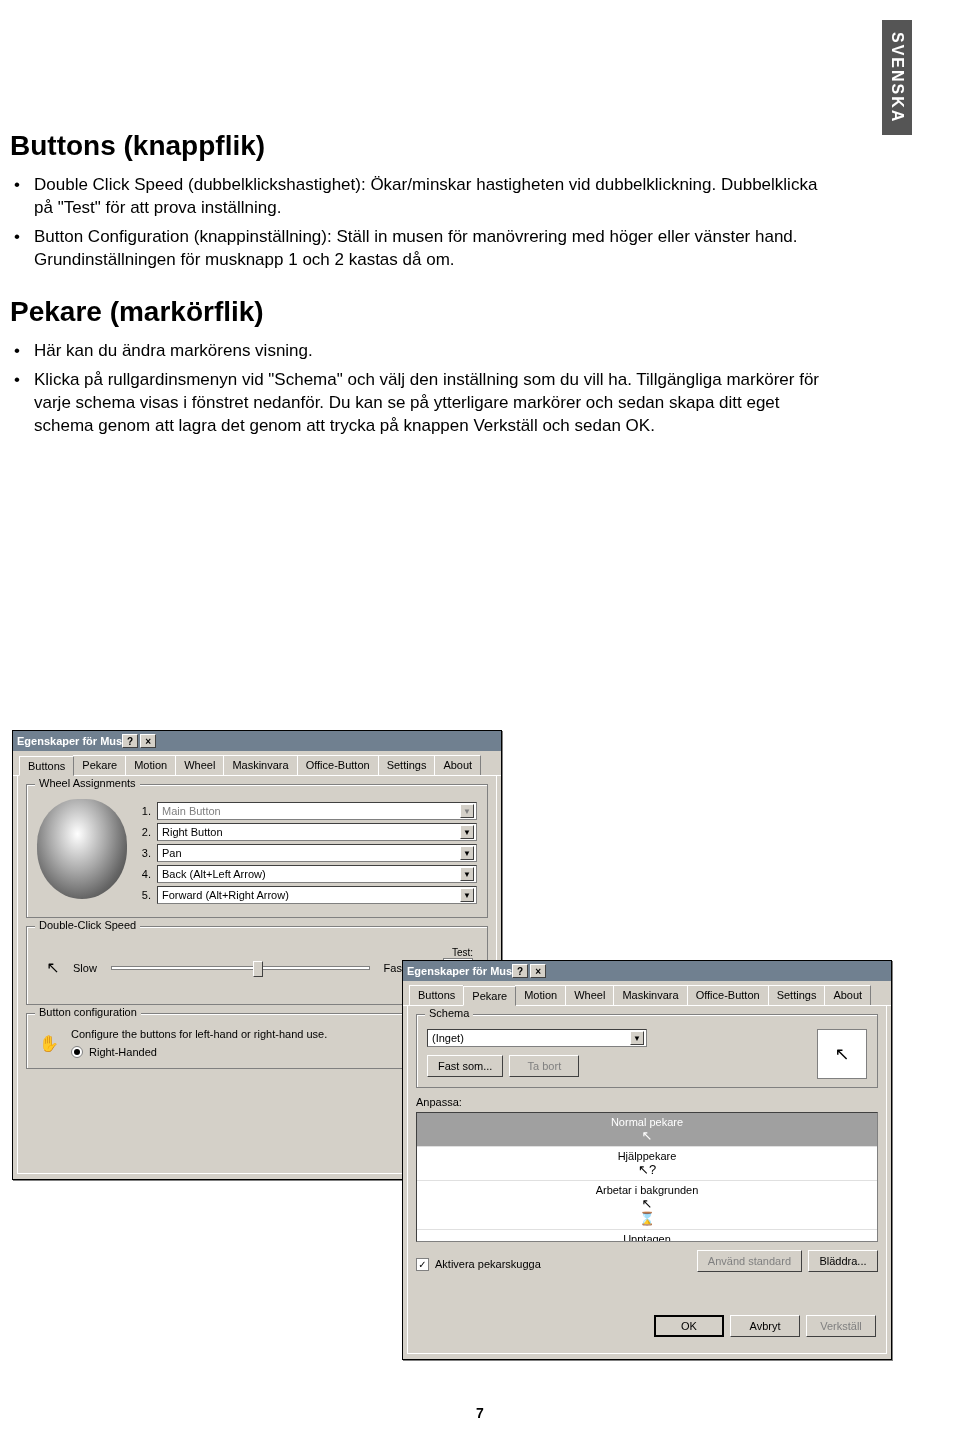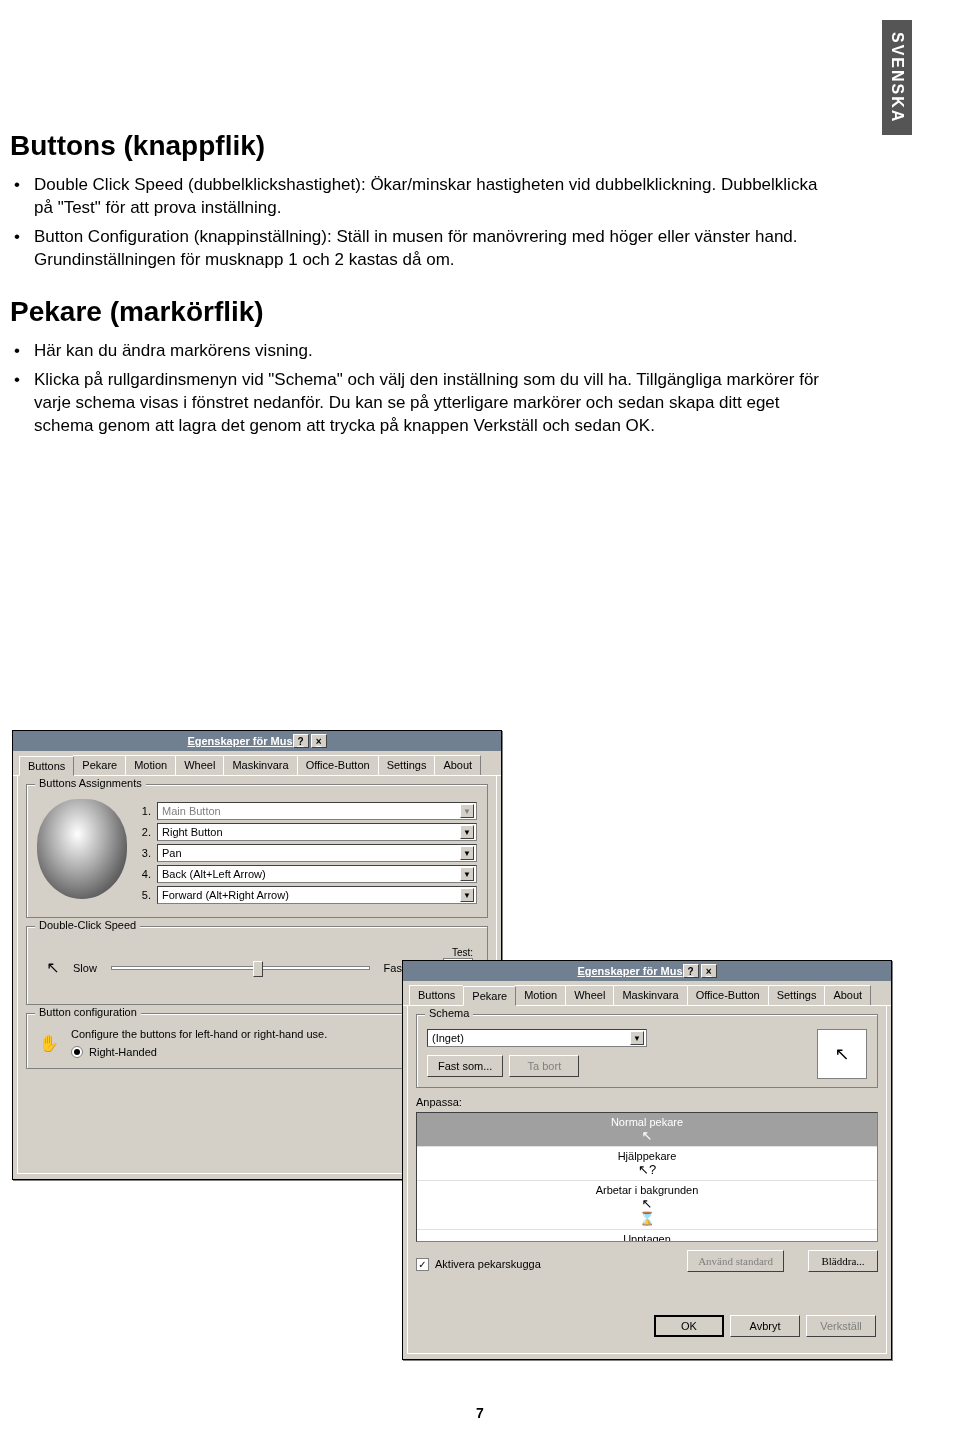--- a/index.html
+++ b/index.html
@@ -69,25 +69,24 @@
     color: #000;
   }
   .win1 { left: 0; top: 0; width: 490px; height: 450px; }
   .win2 { left: 390px; top: 230px; width: 490px; height: 400px; }
   .titlebar {
     background: #708090;
     color: #fff;
     height: 20px;
     display: flex;
     align-items: center;
-    justify-content: center;
+    justify-content: flex-start;
     padding: 0 4px;
     font-size: 11px;
     font-weight: bold;
-    text-decoration: underline;
   }
   .titlebar .btns { display: flex; gap: 2px; }
   .titlebar .tbtn {
     width: 16px; height: 14px;
     background: #d4d0c8;
     border: 1px solid #fff;
     border-right-color: #404040;
     border-bottom-color: #404040;
     display: flex; align-items: center; justify-content: center;
     font-size: 10px; font-weight: bold; color: #000;
@@ -282,21 +281,21 @@
       <div class="tab">Pekare</div>
       <div class="tab">Motion</div>
       <div class="tab">Wheel</div>
       <div class="tab">Maskinvara</div>
       <div class="tab">Office-Button</div>
       <div class="tab">Settings</div>
       <div class="tab">About</div>
     </div>
     <div class="tabbody">
       <div class="group">
-        <div class="legend">Buttons Assignments</div>
+        <div class="legend">Wheel Assignments</div>
         <div style="display:flex;align-items:flex-start;">
           <div class="mouseimg"></div>
           <div style="flex:1;">
             <div class="assignrow">
               <span class="num">1.</span>
               <div class="combo disabled">
                   <span>Main Button</span>
                   <div class="arrow">▼</div>
                 </div>
             </div>
@@ -419,21 +418,21 @@
         <div class="lvrow">
             <span>Upptagen</span>
             <span class="lvicon">⌛</span>
           </div>
       </div>
       <div style="display:flex;justify-content:space-between;align-items:center;margin-top:8px;">
         <div class="chk">
           <div class="box">✓</div>
           <span>Aktivera pekarskugga</span>
         </div>
-        <div style="display:flex;gap:24px;font-family:Liberation Serif, serif;">
+        <div style="display:flex;gap:6px;">
           <div class="wbtn disabled">Använd standard</div>
           <div class="wbtn">Bläddra...</div>
         </div>
       </div>
       <div class="btnrow">
         <div class="wbtn" style="border:2px solid #000;">OK</div>
         <div class="wbtn">Avbryt</div>
         <div class="wbtn disabled">Verkställ</div>
       </div>
     </div>

